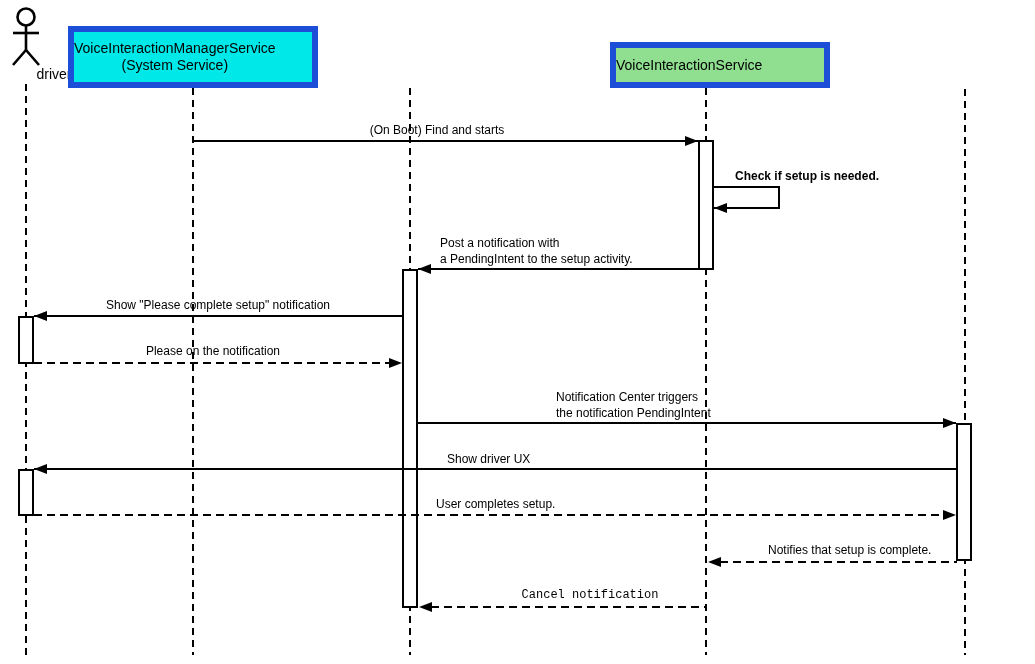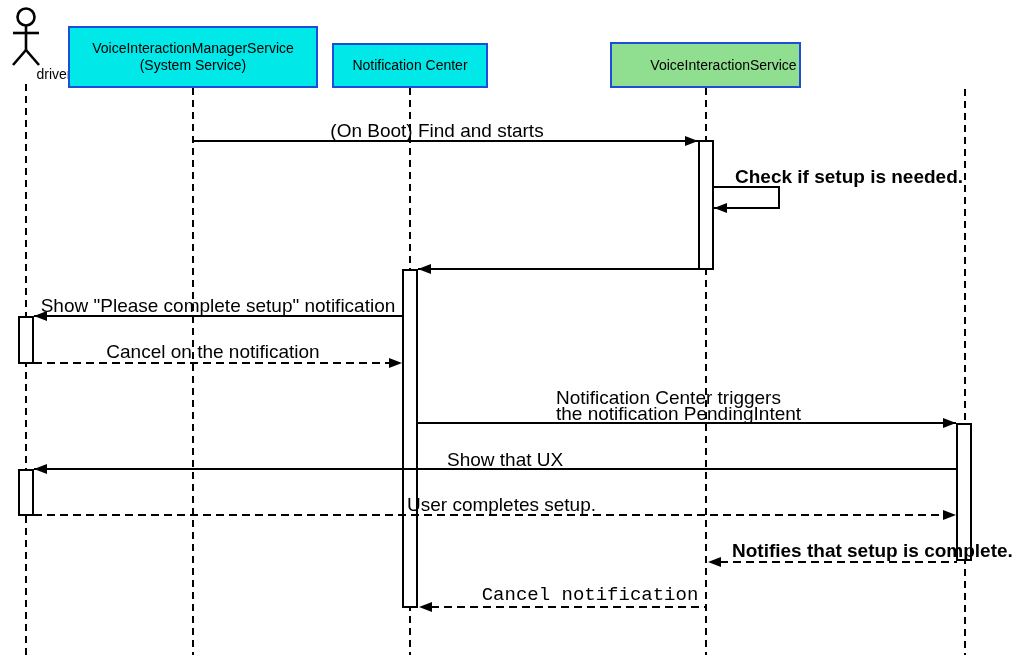--- a/index.html
+++ b/index.html
@@ -1,39 +1,39 @@
 <!DOCTYPE html>
 <html style="--participant_cyan: #00E8E8; --participant_green: #90DE90; --line_black: #000000; --background: #FFFFFF;"><head>
 <meta charset="utf-8">
 <style>
   html,body { margin:0; padding:0; background:#fff; }
   #canvas {
     position:relative; width:1035px; height:664px; background:#fff;
     font-family:"Liberation Sans", sans-serif; color:#000; overflow:hidden;
   }
   .box {
-    position:absolute; border:2px solid #1d4ed8; box-sizing:border-box;
-    display:flex; align-items:center; justify-content:center;
+    position:absolute; border:6px solid #1d4ed8; box-sizing:border-box;
+    display:flex; align-items:center; justify-content:flex-start;
     text-align:center; font-size:14px; line-height:17px;
   }
   .box span { white-space:pre-line; }
   .cyan  { background: var(--participant_cyan,#00E8E8); }
   .green { background: var(--participant_green,#90DE90); }
   .lifeline {
     position:absolute; width:2px;
     background: repeating-linear-gradient(to bottom, #000 0 7px, transparent 7px 12px);
   }
   .act { position:absolute; background:#fff; border:2px solid #000; box-sizing:border-box; }
   .line { position:absolute; height:2px; background:#000; }
   .line.dashed { background: repeating-linear-gradient(to right, #000 0 8px, transparent 8px 13px); }
   .vline { position:absolute; width:2px; background:#000; }
   .arr { position:absolute; width:0; height:0; border-top:5px solid transparent; border-bottom:5px solid transparent; }
   .arr.right { border-left:13px solid #000; }
   .arr.left  { border-right:13px solid #000; }
-  .lbl { position:absolute; font-size:19px; line-height:15.5px; white-space:pre; }
+  .lbl { position:absolute; font-size:12px; line-height:15.5px; white-space:pre; }
   .lbl.center { transform:translateX(-50%); text-align:center; }
   .actor-label { position:absolute; text-align:center; font-size:14px; }
 </style>
 </head>
 <body>
 
 <div id="canvas">
 
   <svg style="position:absolute;left:4px;top:7px;" width="44" height="60" viewBox="0 0 44 60" fill="none" stroke="#000" stroke-width="2.6">
     <circle cx="22" cy="10" r="8.5"></circle>
@@ -41,24 +41,21 @@
     <path d="M9 26 L35 26"></path>
     <path d="M22 43 L9 58"></path>
     <path d="M22 43 L35 58"></path>
   </svg>
   <div class="actor-label" style="left:0px;top:66px;width:52px;margin-left:28px;">driver</div>
 
   <div class="box cyan" style="left:68px;top:26px;width:250px;height:62px;">
     <span>VoiceInteractionManagerService
 (System Service)</span>
   </div>
-  <div class="box cyan" style="left:332px;top:43px;width:156px;height:45px;">
-    <span>Notification Center</span>
-  </div>
-  <div class="box green" style="left:610px;top:42px;width:191px;height:46px;padding-left:36px;">
+  <div class="box green" style="left:610px;top:42px;width:220px;height:46px;">
     <span>VoiceInteractionService</span>
   </div>
 
   <div class="lifeline" style="left:25px;top:84px;height:571px;"></div>
   <div class="lifeline" style="left:192px;top:88px;height:567px;"></div>
   <div class="lifeline" style="left:409px;top:88px;height:567px;"></div>
   <div class="lifeline" style="left:705px;top:88px;height:567px;"></div>
   <div class="lifeline" style="left:964px;top:89px;height:566px;"></div>
 
   <div class="act" style="left:698px;top:140px;width:16px;height:130px;"></div>
@@ -72,43 +69,45 @@
   <div class="lbl center" style="left:437px;top:123px;">(On Boot) Find and starts</div>
 
   <div class="line" style="left:714px;top:186px;width:66px;"></div>
   <div class="vline" style="left:778px;top:186px;height:23px;"></div>
   <div class="line" style="left:714px;top:207px;width:66px;"></div>
   <div class="arr left" style="left:714px;top:203px;"></div>
   <div class="lbl" style="left:735px;top:169px;font-weight:bold;">Check if setup is needed.</div>
 
   <div class="line" style="left:418px;top:268px;width:280px;"></div>
   <div class="arr left" style="left:418px;top:264px;"></div>
+  <div class="lbl" style="left:440px;top:236px;">Post a notification with
+a PendingIntent to the setup activity.</div>
 
   <div class="line" style="left:34px;top:315px;width:368px;"></div>
   <div class="arr left" style="left:34px;top:311px;"></div>
   <div class="lbl center" style="left:218px;top:298px;">Show "Please complete setup" notification</div>
 
   <div class="line dashed" style="left:34px;top:362px;width:356px;"></div>
   <div class="arr right" style="left:389px;top:358px;"></div>
-  <div class="lbl center" style="left:213px;top:344px;">Cancel on the notification</div>
+  <div class="lbl center" style="left:213px;top:344px;">Please on the notification</div>
 
   <div class="line" style="left:418px;top:422px;width:538px;"></div>
   <div class="arr right" style="left:943px;top:418px;"></div>
   <div class="lbl" style="left:556px;top:390px;">Notification Center triggers
 the notification PendingIntent</div>
 
   <div class="line" style="left:34px;top:468px;width:922px;"></div>
   <div class="arr left" style="left:34px;top:464px;"></div>
-  <div class="lbl" style="left:447px;top:452px;">Show that UX</div>
+  <div class="lbl" style="left:447px;top:452px;">Show driver UX</div>
 
   <div class="line dashed" style="left:34px;top:514px;width:910px;"></div>
   <div class="arr right" style="left:943px;top:510px;"></div>
-  <div class="lbl" style="left:407px;top:497px;">User completes setup.</div>
+  <div class="lbl" style="left:436px;top:497px;">User completes setup.</div>
 
   <div class="line dashed" style="left:720px;top:561px;width:237px;"></div>
   <div class="arr left" style="left:708px;top:557px;"></div>
-  <div class="lbl" style="left:732px;top:543px;font-weight:bold;">Notifies that setup is complete.</div>
+  <div class="lbl" style="left:768px;top:543px;">Notifies that setup is complete.</div>
 
   <div class="line dashed" style="left:431px;top:606px;width:275px;"></div>
   <div class="arr left" style="left:419px;top:602px;"></div>
   <div class="lbl center" style="left:590px;top:588px;font-family:Liberation Mono, monospace;">Cancel notification</div>
 
 </div>
 
 </body></html>

